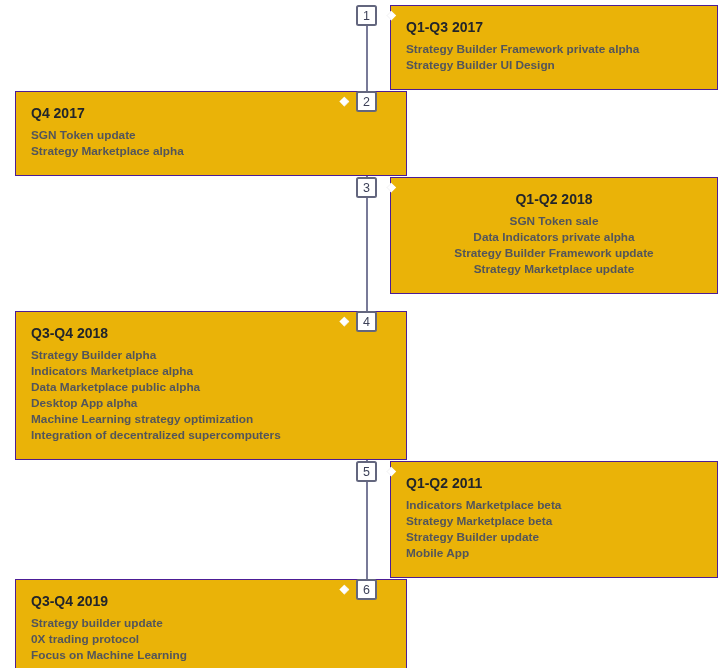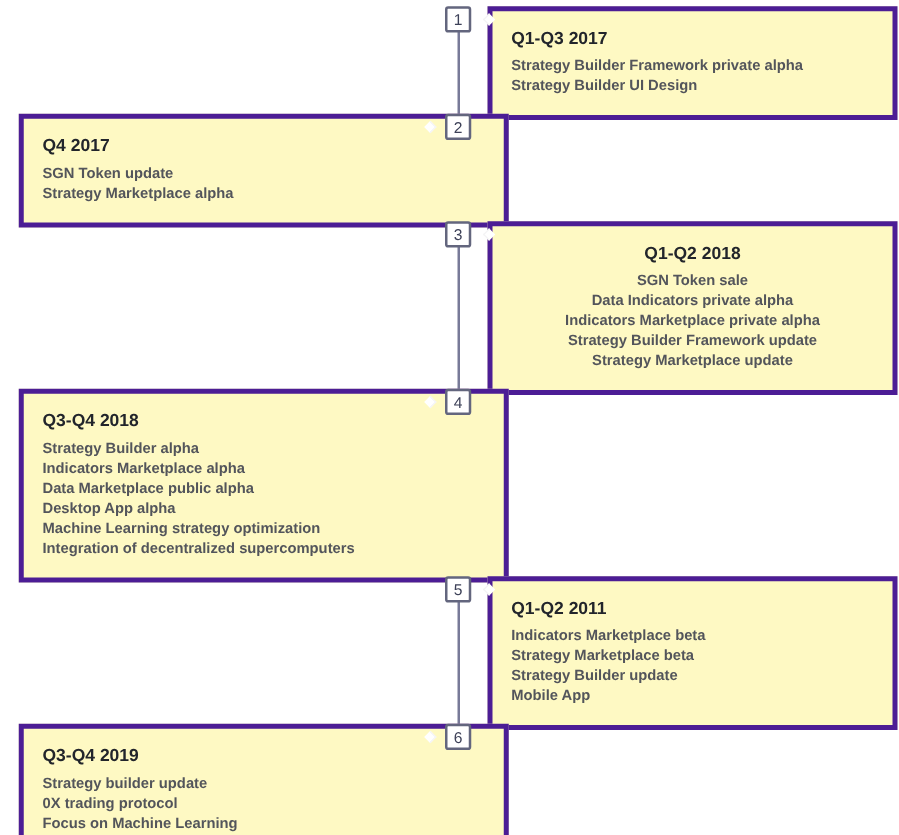--- a/index.html
+++ b/index.html
@@ -3,21 +3,21 @@
 <meta charset="utf-8">
 <title>Roadmap timeline</title>
 <style>
   html,body{margin:0;padding:0;background:#ffffff;}
   body{width:719px;height:668px;overflow:hidden;
        font-family:"Liberation Sans",sans-serif;}
   .timeline{position:relative;width:719px;height:668px;}
 
   .axis{position:absolute;left:366px;width:2px;background:#787a98;z-index:1;}
 
-  .card{position:absolute;background:#fef9c3;border:4px solid #4c1d95;box-sizing:border-box;
+  .card{position:absolute;background:#eab308;border:1px solid #4c1d95;box-sizing:border-box;
         padding:13.5px 15px 16.45px;z-index:2;}
   .card.left{left:15px;width:392px;}
   .card.right{left:390px;width:328px;}
   .card .title{font-size:14px;font-weight:bold;color:#22252b;margin:0 0 5.6px;}
   .card .item{font-size:11.8px;color:#53555b;line-height:16.01px;white-space:nowrap;font-weight:bold;}
 
   .badge{position:absolute;left:356px;width:21px;height:21px;border:2px solid #63667e;
          border-radius:2.5px;background:#ffffff;font-size:12.5px;color:#3d4158;
          line-height:19px;text-align:center;box-sizing:border-box;z-index:3;}
 
@@ -55,21 +55,20 @@
     <div class="item">SGN Token update</div>
     <div class="item">Strategy Marketplace alpha</div>
   </div>
   <div class="nub point-right r2" style="top: 98.4125px; left: 340.6px;"></div>
   <div class="badge r2" style="top: 90.5625px;">2</div>
 
   <div class="card right r3" style="top: 176.635px;">
     <div class="title">Q1-Q2 2018</div>
     <div class="item">SGN Token sale</div>
     <div class="item">Data Indicators private alpha</div>
-    <div class="item">Indicators Marketplace private alpha</div>
     <div class="item">Strategy Builder Framework update</div>
     <div class="item">Strategy Marketplace update</div>
   </div>
   <div class="nub point-left r3" style="top: 184.385px; left: 387.6px;"></div>
   <div class="badge r3" style="top: 176.535px;">3</div>
 
   <div class="card left r4" style="top: 310.654px;">
     <div class="title">Q3-Q4 2018</div>
     <div class="item">Strategy Builder alpha</div>
     <div class="item">Indicators Marketplace alpha</div>

